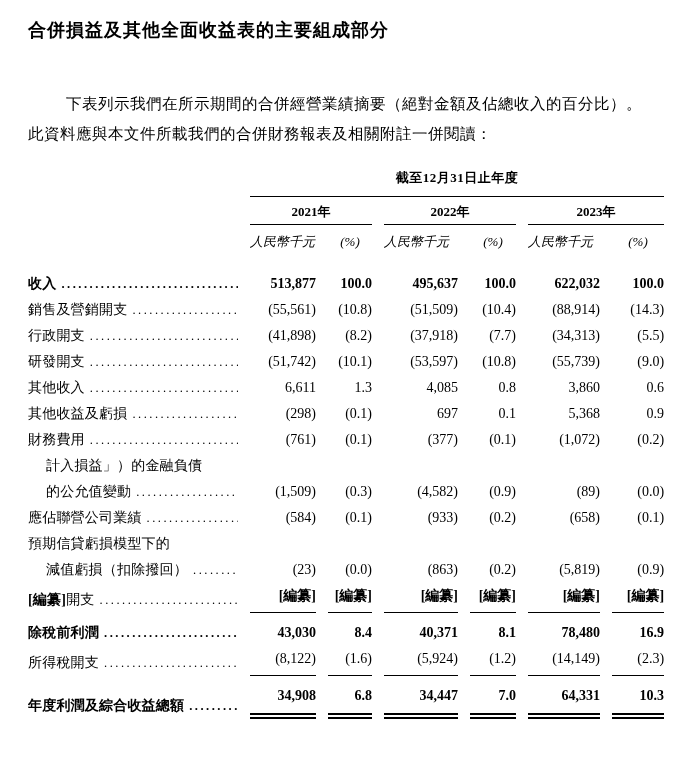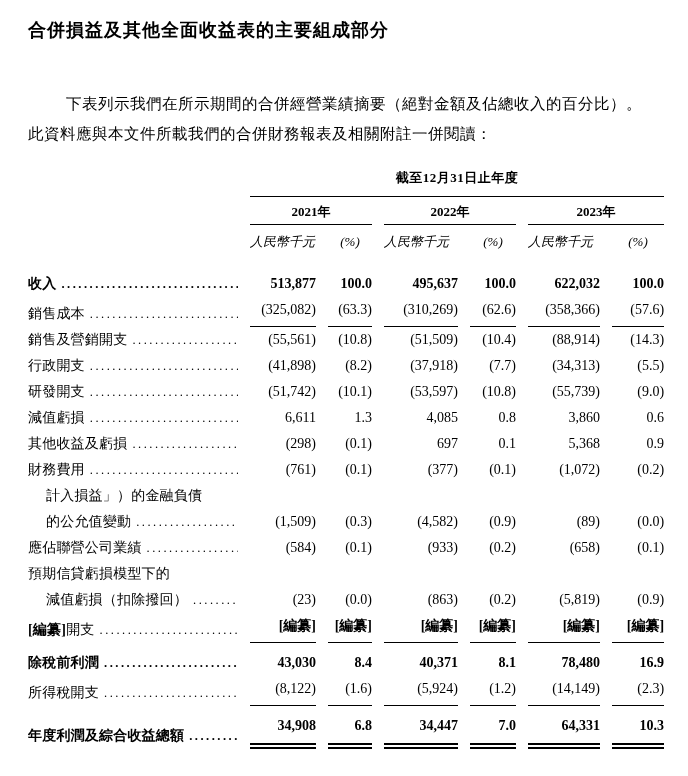--- a/index.html
+++ b/index.html
@@ -105,34 +105,20 @@
               <span class="dots"></span>
             </div>
           </td>
           <td class="v amt">513,877</td>
           <td class="v pct">100.0</td>
           <td class="v amt">495,637</td>
           <td class="v pct">100.0</td>
           <td class="v amt">622,032</td>
           <td class="v pct">100.0</td>
         </tr>
-        <tr class="rule-single">
-          <td class="label">
-            <div class="labwrap">
-              <span class="lab"><span>銷售成本</span></span>
-              <span class="dots"></span>
-            </div>
-          </td>
-          <td class="v amt">(325,082)</td>
-          <td class="v pct">(63.3)</td>
-          <td class="v amt">(310,269)</td>
-          <td class="v pct">(62.6)</td>
-          <td class="v amt">(358,366)</td>
-          <td class="v pct">(57.6)</td>
-        </tr>
         <tr>
           <td class="label">
             <div class="labwrap">
               <span class="lab"><span>銷售及營銷開支</span></span>
               <span class="dots"></span>
             </div>
           </td>
           <td class="v amt">(55,561)</td>
           <td class="v pct">(10.8)</td>
           <td class="v amt">(51,509)</td>
@@ -164,21 +150,21 @@
           <td class="v amt">(51,742)</td>
           <td class="v pct">(10.1)</td>
           <td class="v amt">(53,597)</td>
           <td class="v pct">(10.8)</td>
           <td class="v amt">(55,739)</td>
           <td class="v pct">(9.0)</td>
         </tr>
         <tr>
           <td class="label">
             <div class="labwrap">
-              <span class="lab"><span>減值虧損</span></span>
+              <span class="lab"><span>其他收入</span></span>
               <span class="dots"></span>
             </div>
           </td>
           <td class="v amt">6,611</td>
           <td class="v pct">1.3</td>
           <td class="v amt">4,085</td>
           <td class="v pct">0.8</td>
           <td class="v amt">3,860</td>
           <td class="v pct">0.6</td>
         </tr>

